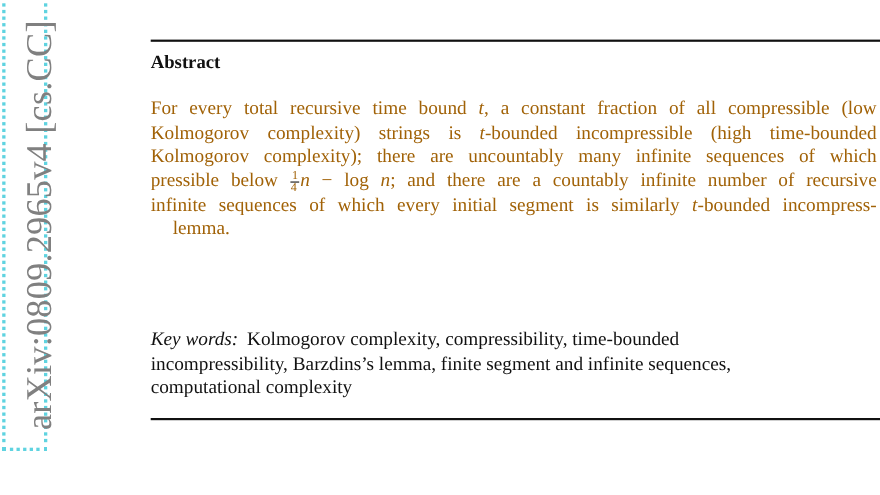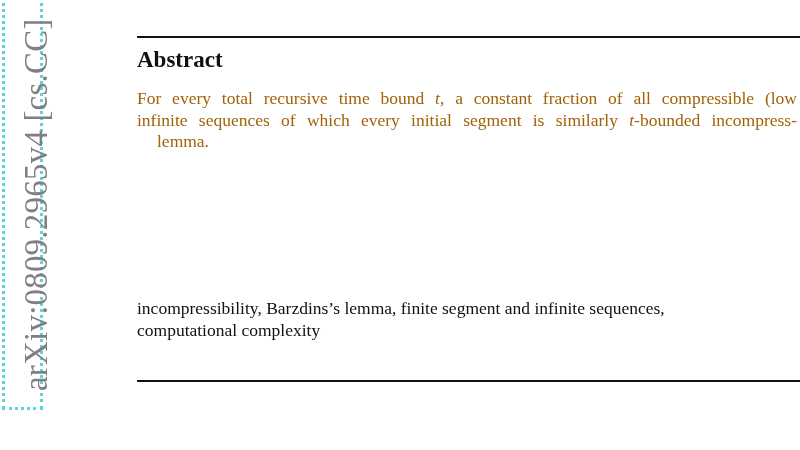--- a/index.html
+++ b/index.html
@@ -21,21 +21,21 @@
     font-family:"Liberation Serif",serif;
     font-size:33px; color:#808080; letter-spacing:0.2px;
     line-height:1;
     margin-top:-17px;
   }
   .rule { position:absolute; left:137px; right:0; height:2px; background:#111; }
   .rule.top { top:36px; }
   .rule.bottom { top:380px; }
   .abstract-title {
     position:absolute; left:137px; top:47px;
-    font-family:"Liberation Serif",serif; font-weight:bold; font-size:23px; color:#111;
+    font-family:"Liberation Serif",serif; font-weight:bold; font-size:17px; color:#111;
   }
   .abstract-body {
     position:absolute; left:137px; top:88px; width:660px;
     font-family:"Liberation Serif",serif; font-size:17.5px; line-height:21.6px;
     text-align:justify; color:#a16207;
   }
   .abstract-body .ln { display:block; text-align:justify; text-align-last:justify; white-space:nowrap; overflow:visible; }
   .abstract-body .ln.last { text-align-last:left;margin-left:20px; }
   .keywords {
     position:absolute; left:137px; top:298px; width:660px;
@@ -53,22 +53,26 @@
 
 <div class="stamp"></div>
 <div class="stamp-text">arXiv:0809.2965v4  [cs.CC]</div>
 
 <div class="rule top"></div>
 
 <div class="abstract-title">Abstract</div>
 
 <div class="abstract-body">
   <span class="ln"><span>For every total recursive time bound </span><i class="m">t</i><span>, a constant fraction of all compressible (low</span></span>
+  <span class="ln"><span>Kolmogorov complexity) strings is </span><i class="m">t</i><span>-bounded incompressible (high time-bounded</span></span>
+  <span class="ln"><span>Kolmogorov complexity); there are uncountably many infinite sequences of which</span></span>
+  <span class="ln"><span>pressible below </span><span class="frac"><span class="num">1</span><span class="den">4</span></span><i class="m">n</i><span> − log </span><i class="m">n</i><span>; and there are a countably infinite number of recursive</span></span>
   <span class="ln"><span>infinite sequences of which every initial segment is similarly </span><i class="m">t</i><span>-bounded incompress-</span></span>
   <span class="ln last"><span>lemma.</span></span>
 </div>
 
 <div class="keywords">
+  <span class="ln"><span class="kw-label">Key words:</span><span>Kolmogorov complexity, compressibility, time-bounded</span></span>
   <span class="ln">incompressibility, Barzdins’s lemma, finite segment and infinite sequences,</span>
   <span class="ln">computational complexity</span>
 </div>
 
 <div class="rule bottom"></div>
 
 </body></html>

